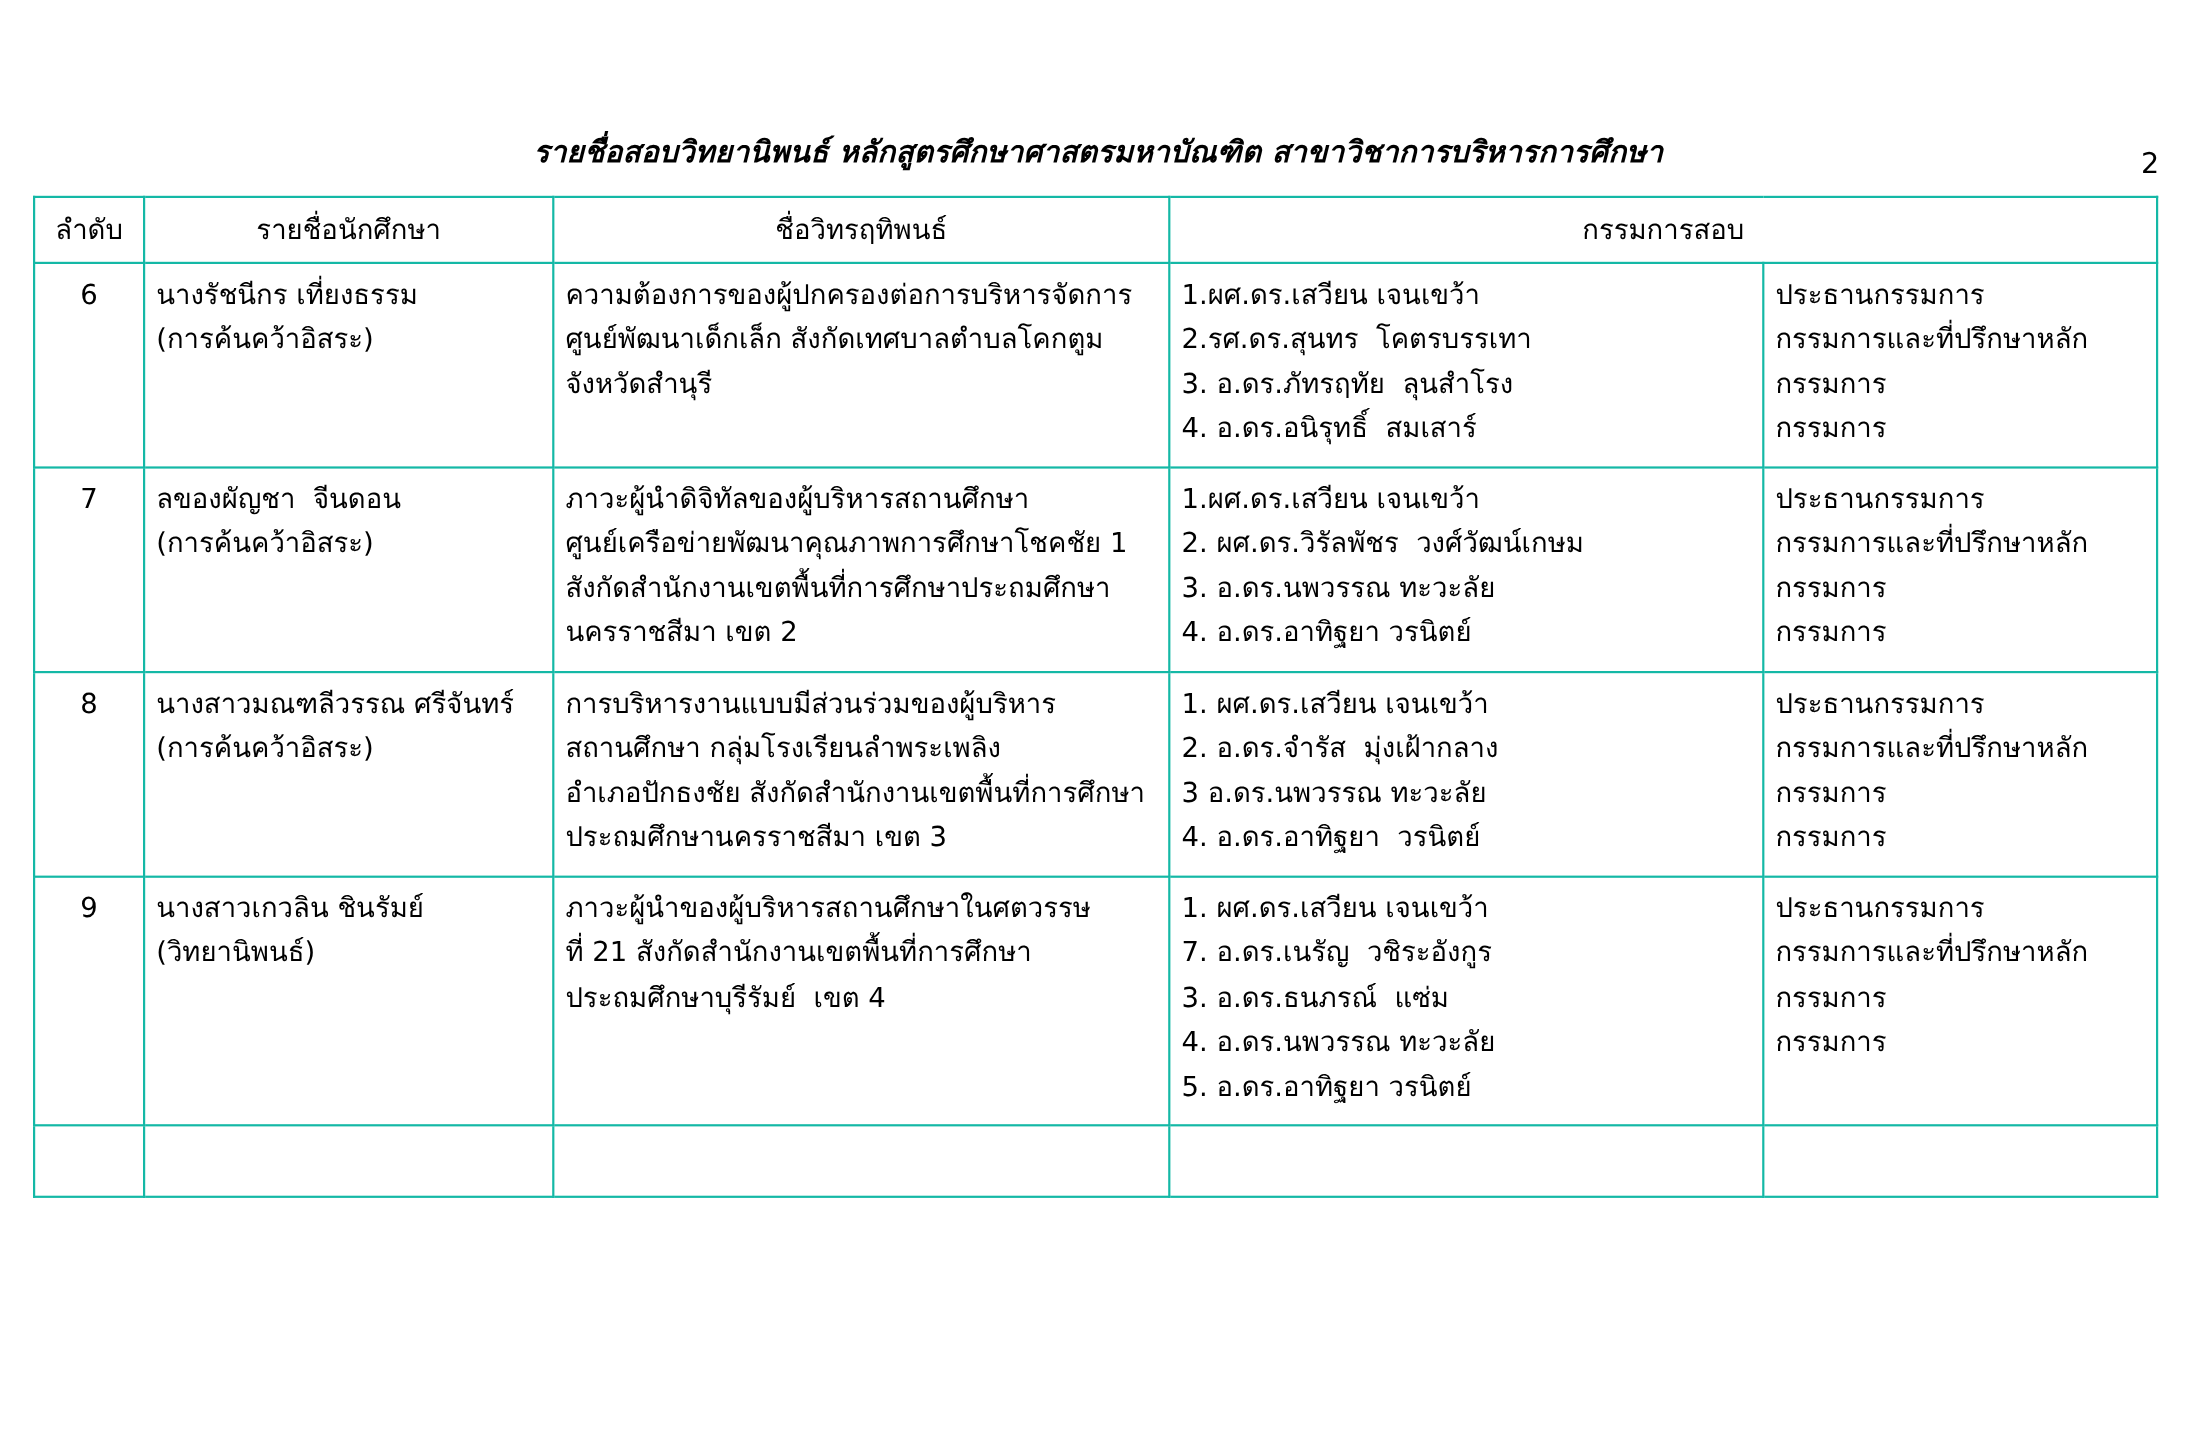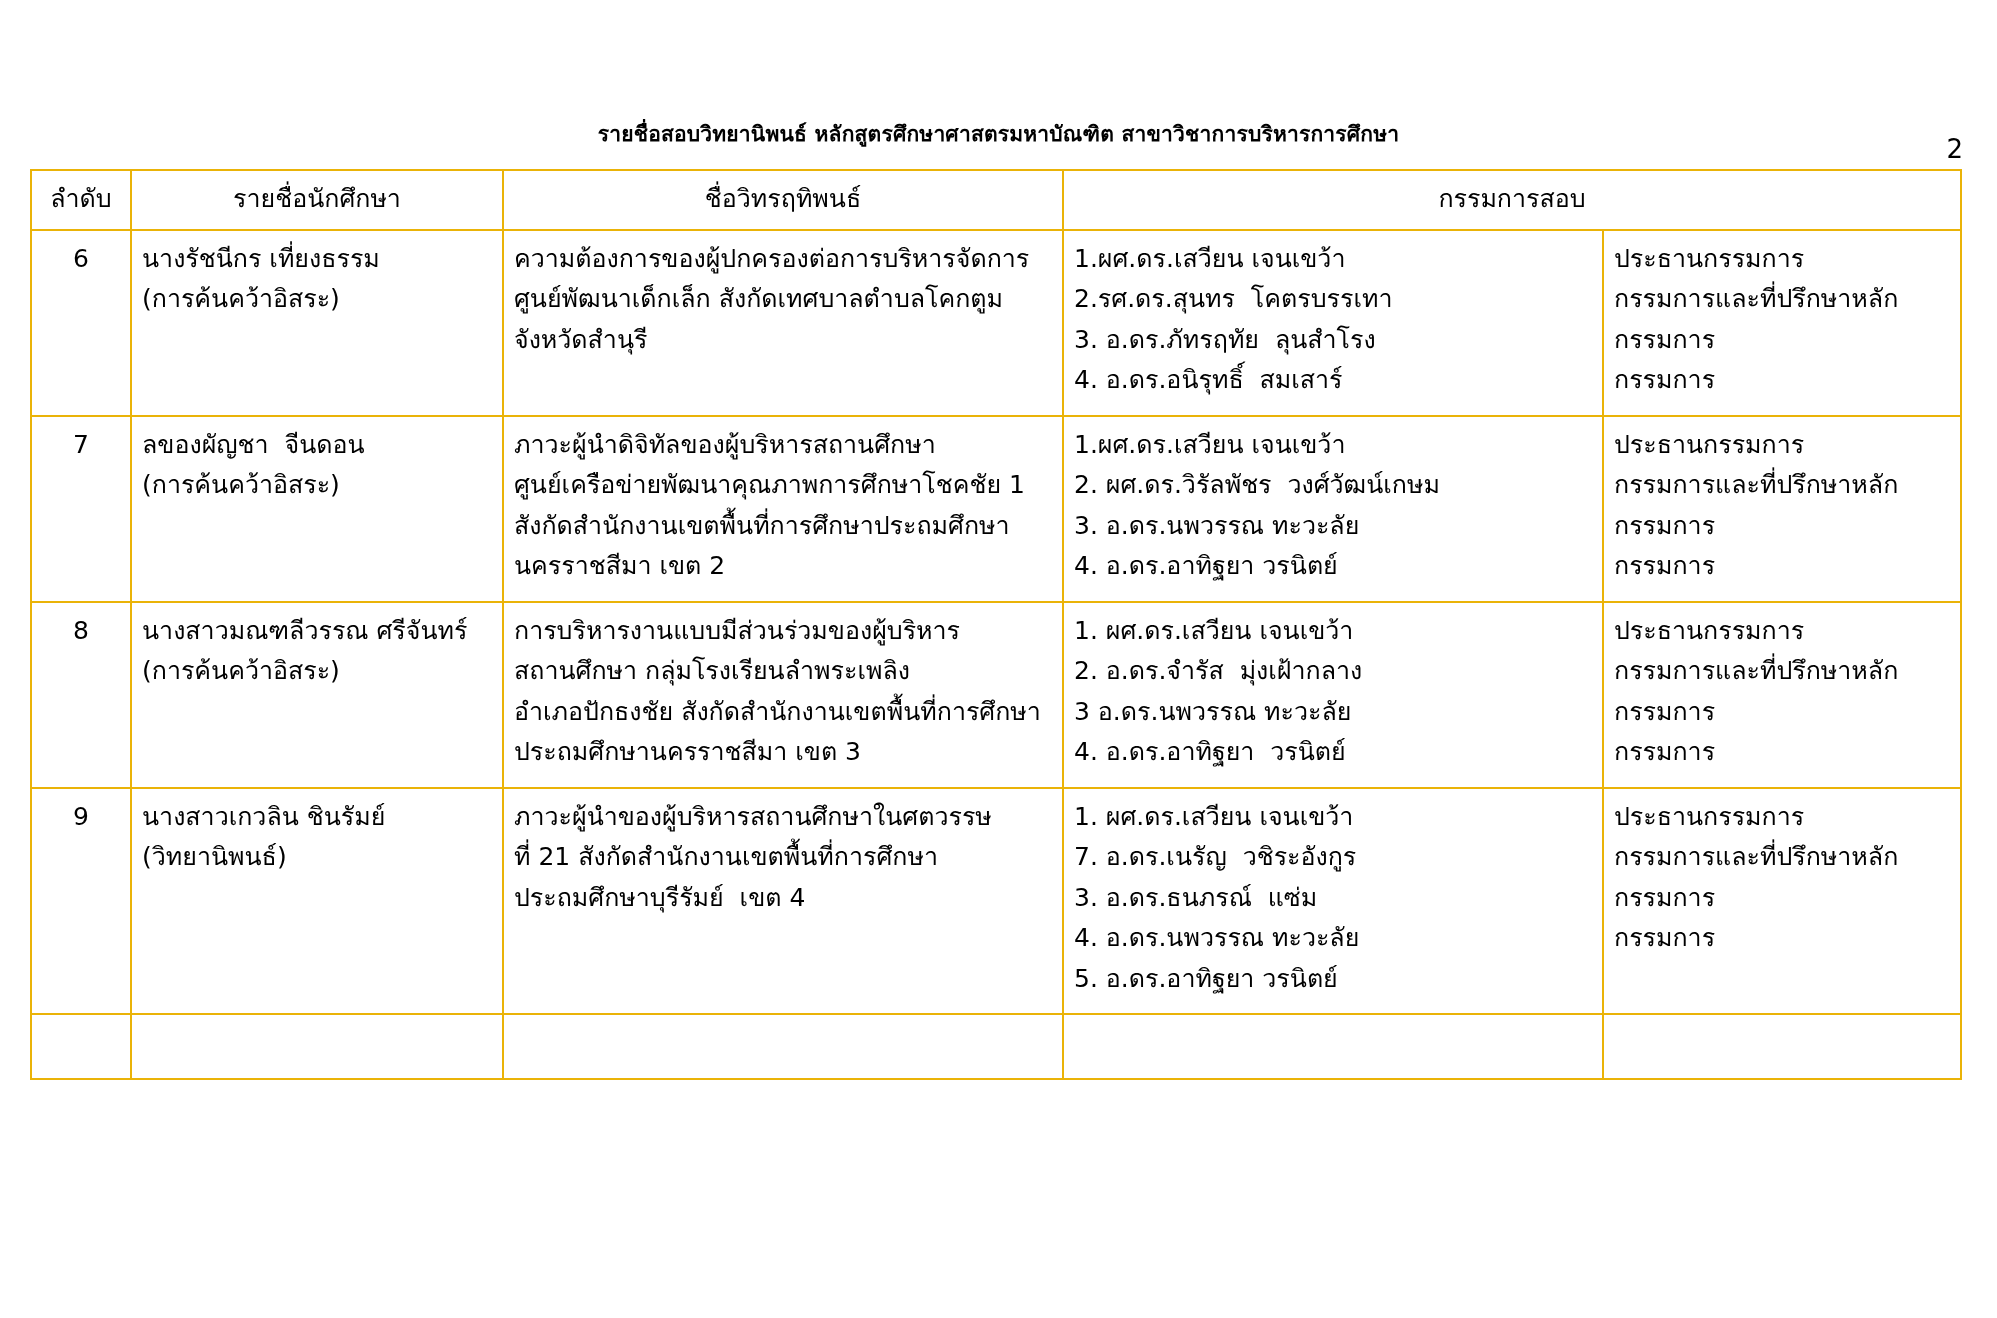--- a/index.html
+++ b/index.html
@@ -27,35 +27,36 @@
     top: 18px;
     right: 34px;
     font-size: 26px;
     line-height: 1;
   }
   .title-block {
     text-align: center;
     margin-top: 118px;
   }
   .title-line {
-    font-size: 21px;
+    font-size: 27px;
     font-weight: bold;
     line-height: 1.55;
     letter-spacing: 0.2px;
+    font-style: italic;
   }
   table.exam-table {
     border-collapse: collapse;
     margin-top: 18px;
     margin-left: 30px;
     width: 1930px;
     table-layout: fixed;
   }
   table.exam-table th,
   table.exam-table td {
-    border: 2px solid #eab308;
+    border: 2px solid #14b8a6;
     vertical-align: top;
     padding: 8px 10px 14px 10px;
     font-size: 25px;
     line-height: 1.62;
   }
   table.exam-table thead th {
     text-align: center;
     vertical-align: middle;
     padding: 6px 6px;
     font-weight: normal;

